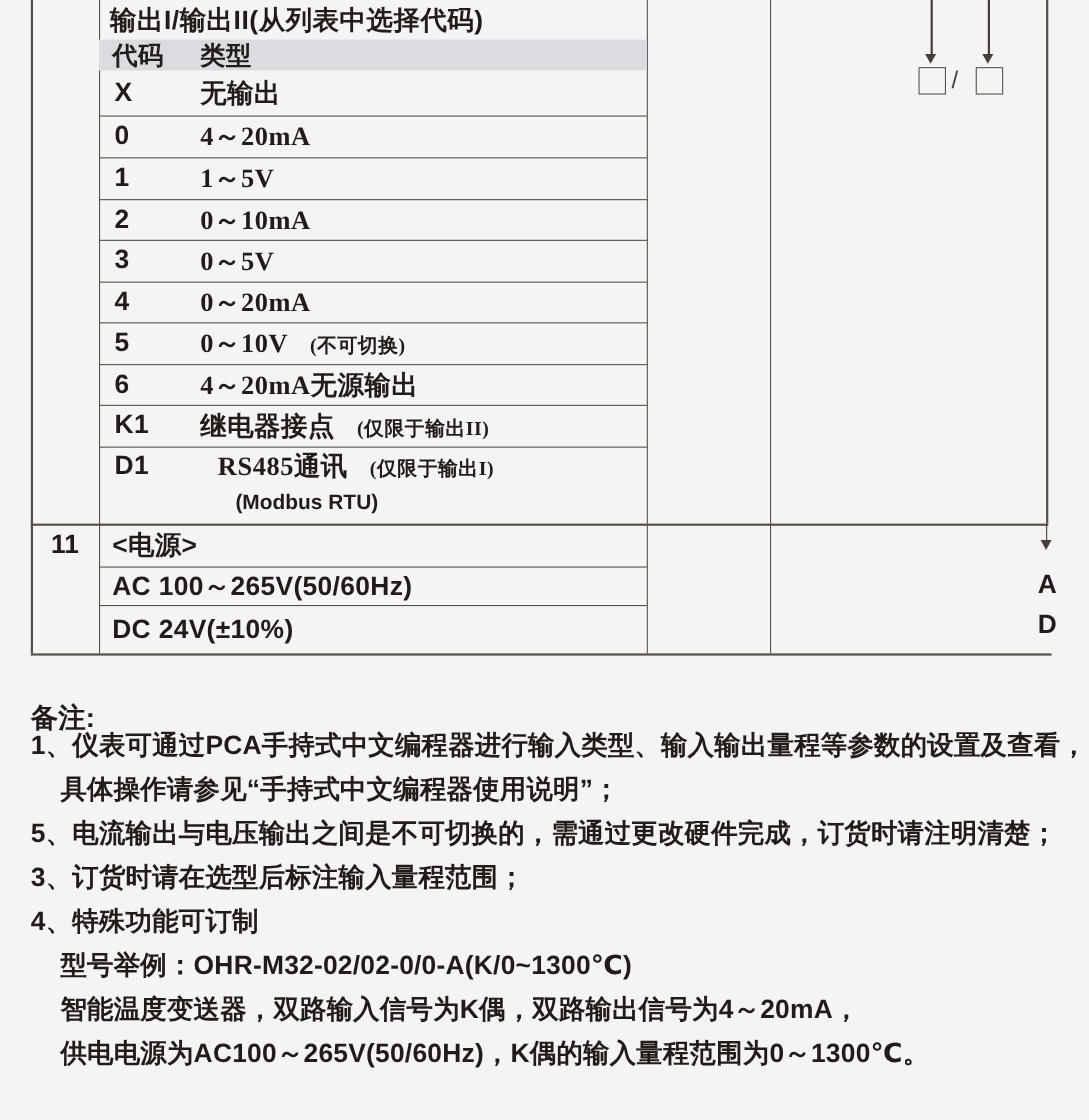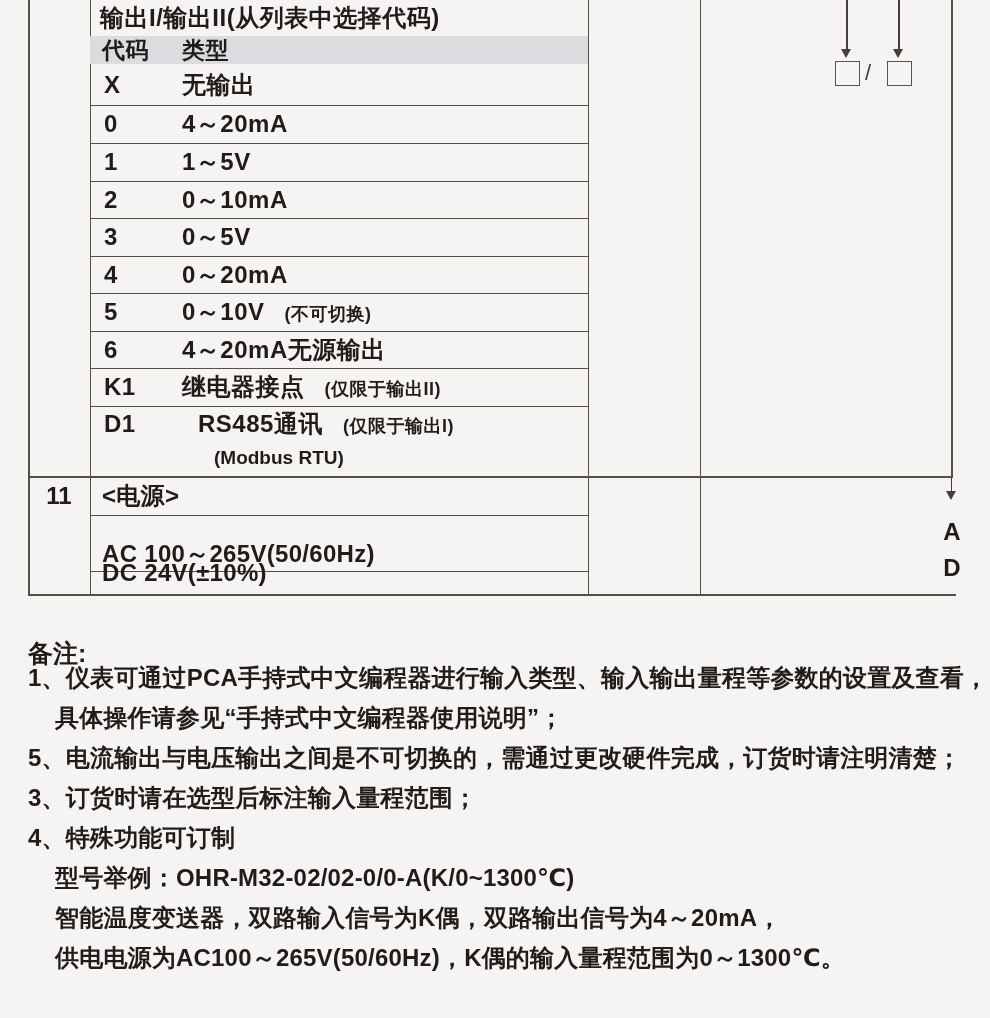--- a/index.html
+++ b/index.html
@@ -12,21 +12,21 @@
   .abs{position:absolute;}
   
   .vline{position:absolute;width:1.5px;background:#56504a;}
   .hline{position:absolute;height:1.5px;background:#56504a;}
   
   .crow{
     position:absolute;left:90px;width:498px;display:flex;align-items:center;
     font-size:24px;font-weight:700;letter-spacing:0.5px;
   }
   .crow .codecell{width:92px;padding-left:14px;box-sizing:border-box;flex:0 0 auto;}
-  .crow .typecell{flex:1;white-space:nowrap;}
+  .crow .typecell{flex:1;white-space:nowrap;font-family:Liberation Serif, serif;}
   .small{font-size:18px;font-weight:700;padding-left:20px;}
   .sep{border-bottom:1.2px solid #56504a;}
   .band{position:absolute;left:90px;width:498px;top:36px;height:28px;background:#dcdbe0;}
   .hdr{
     position:absolute;left:90px;top:0;width:498px;height:36px;
     display:flex;align-items:center;padding-left:10px;box-sizing:border-box;
     font-size:24px;font-weight:700;letter-spacing:0.5px;
   }
   .bandrow{
     position:absolute;left:90px;top:36px;width:498px;height:28px;
@@ -125,21 +125,21 @@
   <div class="crow" style="top:406px;height:36px;gap:16px;">
     <span class="codecell">D1</span>
     <span class="typecell"><span>RS485通讯</span><span class="small">(仅限于输出I)</span></span>
   </div>
   <div class="abs small" style="left:194px;top:444px;height:28px;line-height:28px;font-size:19px;">(Modbus RTU)</div>
 
   <div class="rowno">11</div>
   <div class="prow sep" style="top:476px;height:40px;text-align:right;">
     <span>&lt;电源&gt;</span>
   </div>
-  <div class="prow sep" style="top:537px;height:35px;">
+  <div class="prow sep" style="top:516px;height:35px;">
     <span>AC 100～265V(50/60Hz)</span>
   </div>
   <div class="prow" style="top:551px;height:43px;">
     <span>DC 24V(±10%)</span>
   </div>
 
   <div class="shaft" style="left:846px;top:0;height:50px;"></div>
   <div class="ahead" style="left:841px;top:49px;"></div>
   <div class="shaft" style="left:898px;top:0;height:50px;"></div>
   <div class="ahead" style="left:893px;top:49px;"></div>

